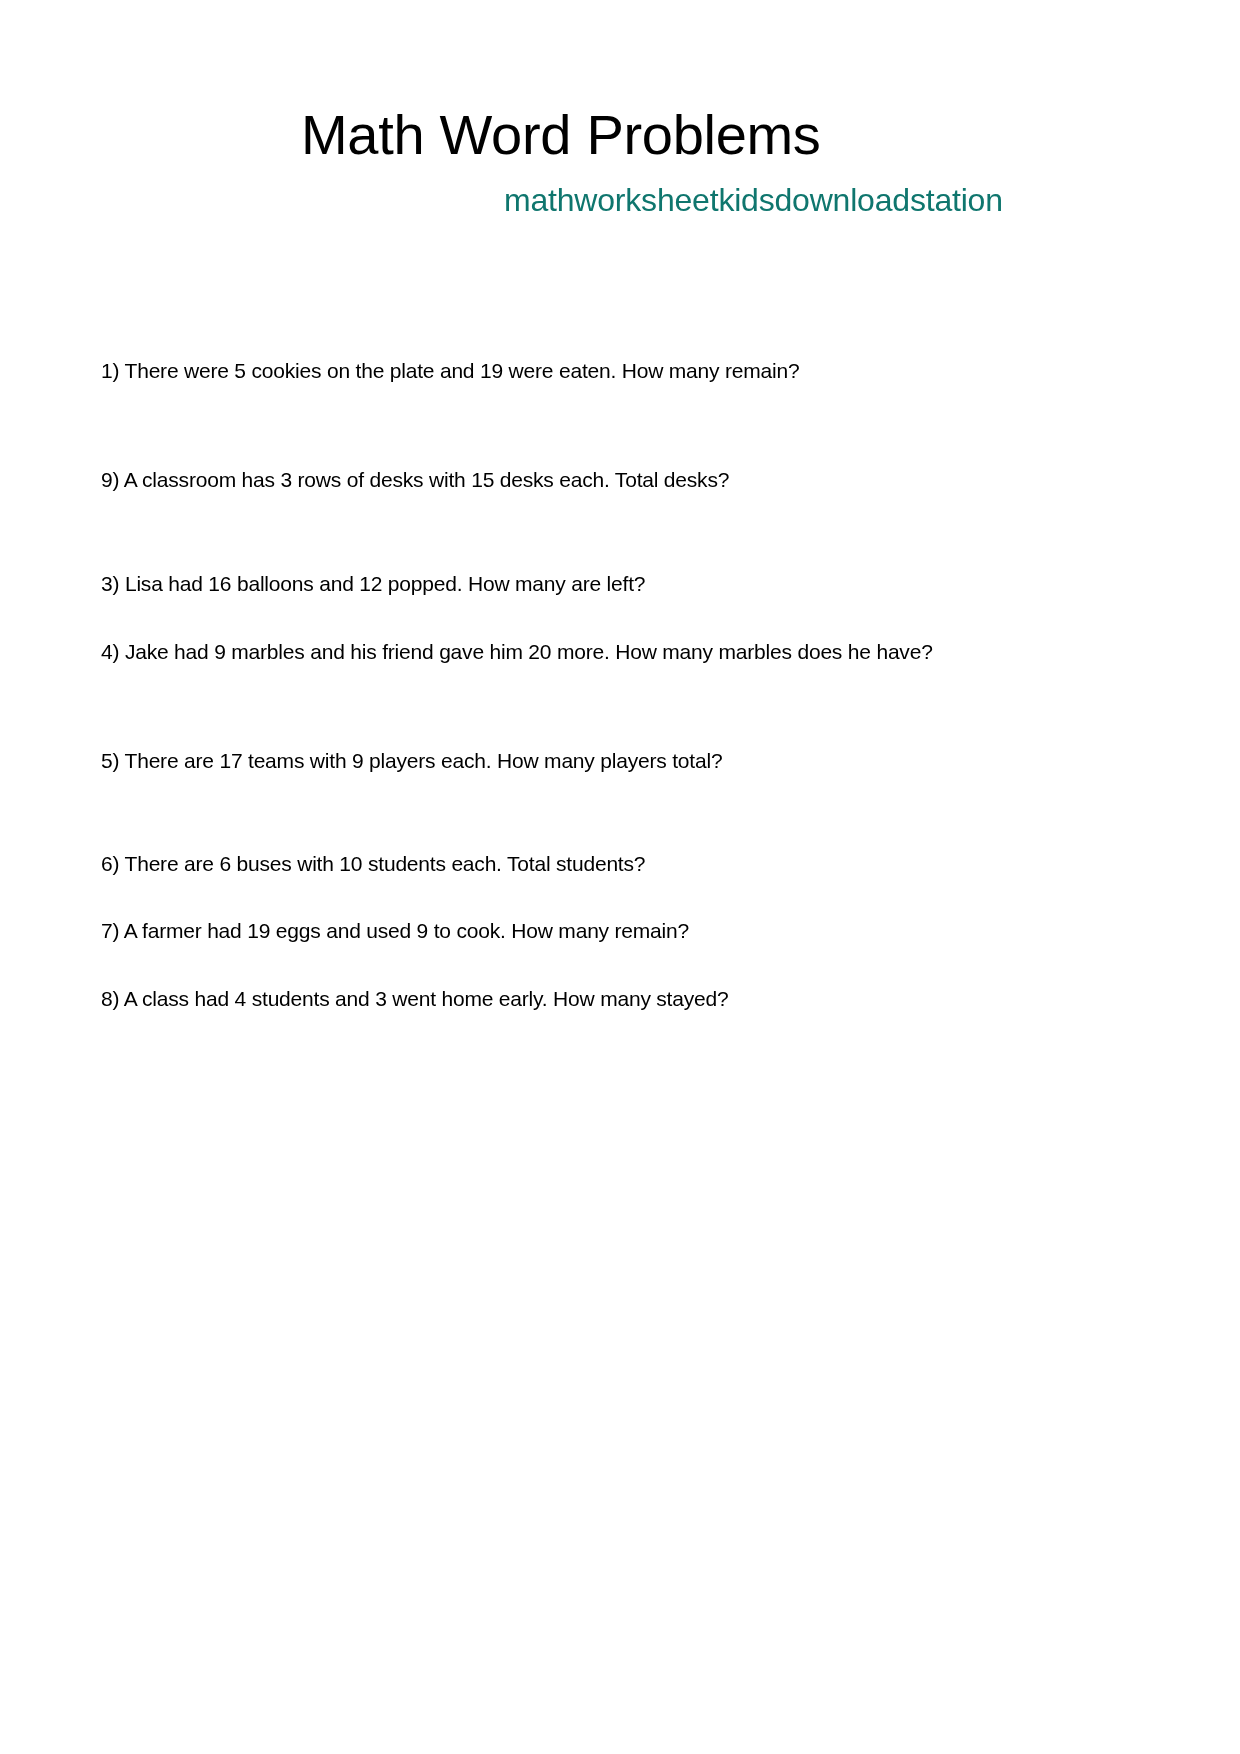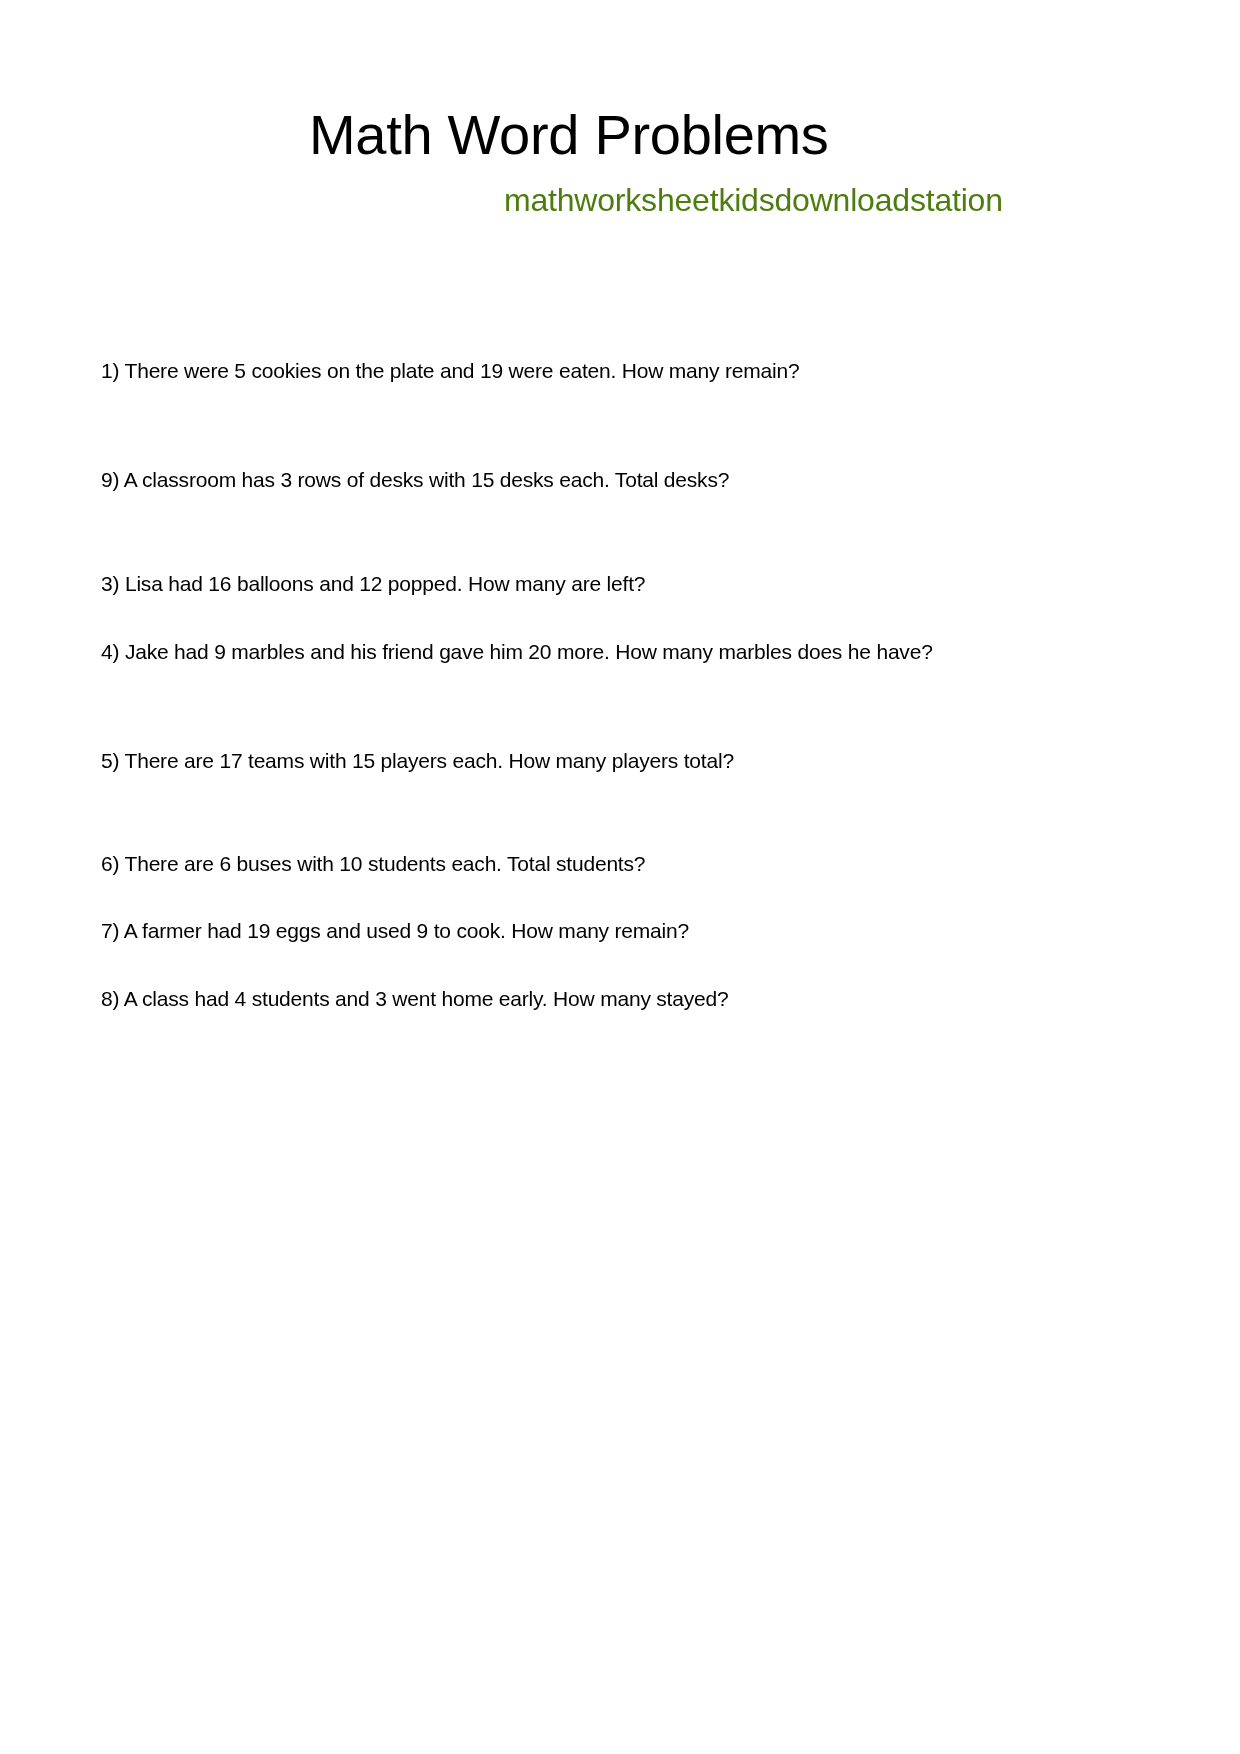--- a/index.html
+++ b/index.html
@@ -1,34 +1,34 @@
 <!DOCTYPE html>
 <html><head>
 <meta charset="utf-8">
 <style>
   html, body { margin: 0; padding: 0; background: #ffffff; }
   body { width: 1240px; height: 1754px; position: relative; overflow: hidden;
          font-family: "Liberation Sans", sans-serif; color: #000; }
   .title { position: absolute; left: 301px; top: 100px; font-size: 56px; line-height: 70px;
-           white-space: nowrap; letter-spacing: -0.3px; margin-left: 8px; }
+           white-space: nowrap; letter-spacing: -0.3px; }
   .subtitle { position: absolute; left: 504px; top: 180px; font-size: 32px; line-height: 40px;
-              color: #4d7c0f; white-space: nowrap; letter-spacing: -0.2px; }
+              color: #0f766e; white-space: nowrap; letter-spacing: -0.2px; }
   .problem { position: absolute; left: 101px; width: 1030px; font-size: 21px; line-height: 42px;
              letter-spacing: -0.2px; }
 </style>
 </head>
 <body>
 
 <div>
   <div class="title">Math Word Problems</div>
   <div class="subtitle">mathworksheetkidsdownloadstation</div>
 
   <div>
     <div class="problem" style="top:350px">1) There were 5 cookies on the plate and 19 were eaten. How many remain?</div>
     <div class="problem" style="top:459px">9) A classroom has 3 rows of desks with 15 desks each. Total desks?</div>
     <div class="problem" style="top:563px">3) Lisa had 16 balloons and 12 popped. How many are left?</div>
     <div class="problem" style="top:631px">4) Jake had 9 marbles and his friend gave him 20 more. How many marbles does he have?</div>
-    <div class="problem" style="top:740px">5) There are 17 teams with 15 players each. How many players total?</div>
+    <div class="problem" style="top:740px">5) There are 17 teams with 9 players each. How many players total?</div>
     <div class="problem" style="top:843px">6) There are 6 buses with 10 students each. Total students?</div>
     <div class="problem" style="top:910px">7) A farmer had 19 eggs and used 9 to cook. How many remain?</div>
     <div class="problem" style="top:978px">8) A class had 4 students and 3 went home early. How many stayed?</div>
   </div>
 </div>
 
 </body></html>

